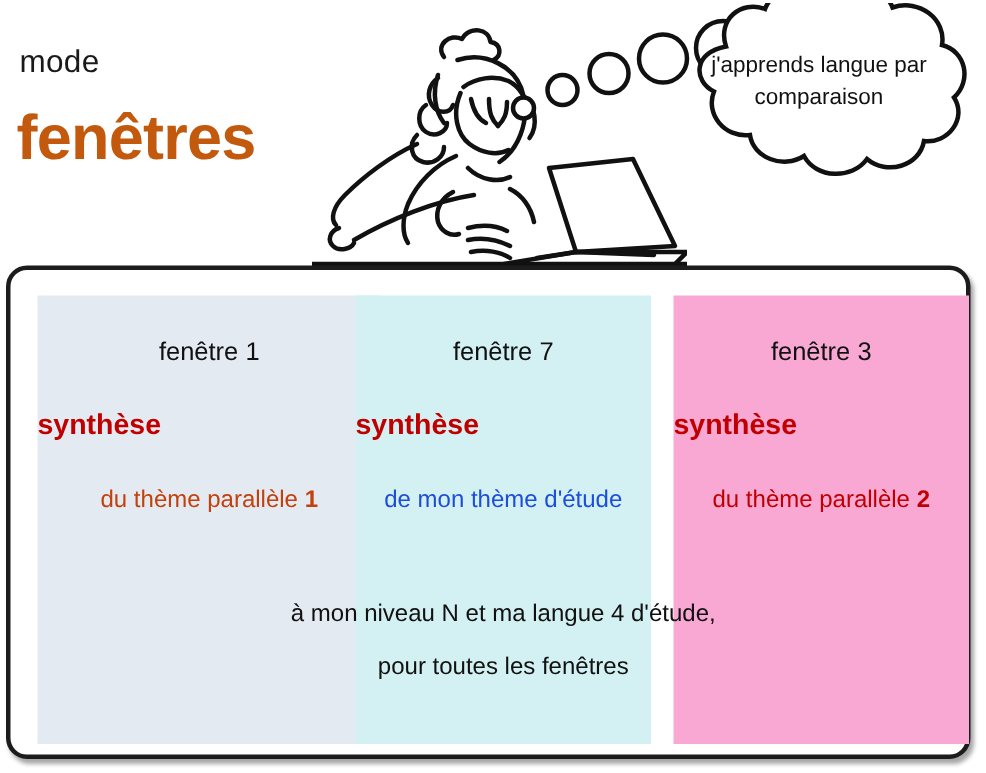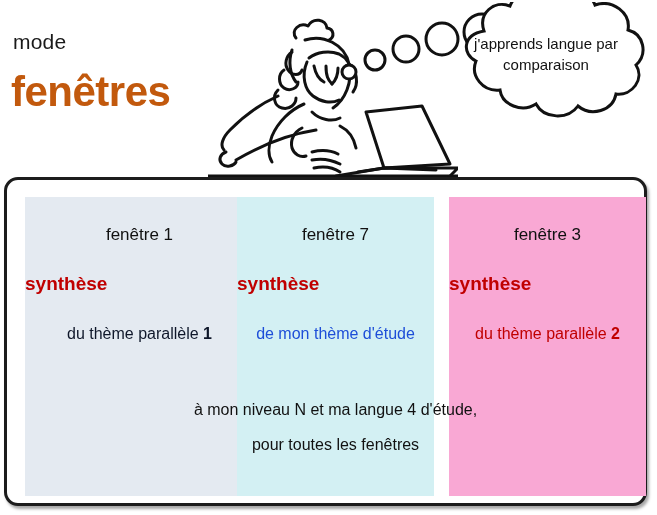--- a/index.html
+++ b/index.html
@@ -206,21 +206,21 @@
   </svg>
 
   <div id="bubble-text">j'apprends langue par comparaison</div>
 </div>
 
 <div id="panel">
 
   <div class="column" id="col-1" style="background: rgb(228, 234, 241); padding-left: 32px;">
     <div class="col-title">fenêtre 1</div>
     <div class="col-synthese" style="color: rgb(192, 0, 0);">synthèse</div>
-    <div class="col-sub" style="color: #0f172a;">
+    <div class="col-sub" style="color: #c2410c;">
       <span>du thème parallèle</span>
       <b>1</b>
     </div>
   </div>
 
   <div class="column" id="col-2" style="background: rgb(211, 240, 243);">
     <div class="col-title">fenêtre 7</div>
     <div class="col-synthese" style="color: rgb(192, 0, 0);">synthèse</div>
     <div class="col-sub" style="color: #1d4ed8;">
       <span>de mon thème</span>

